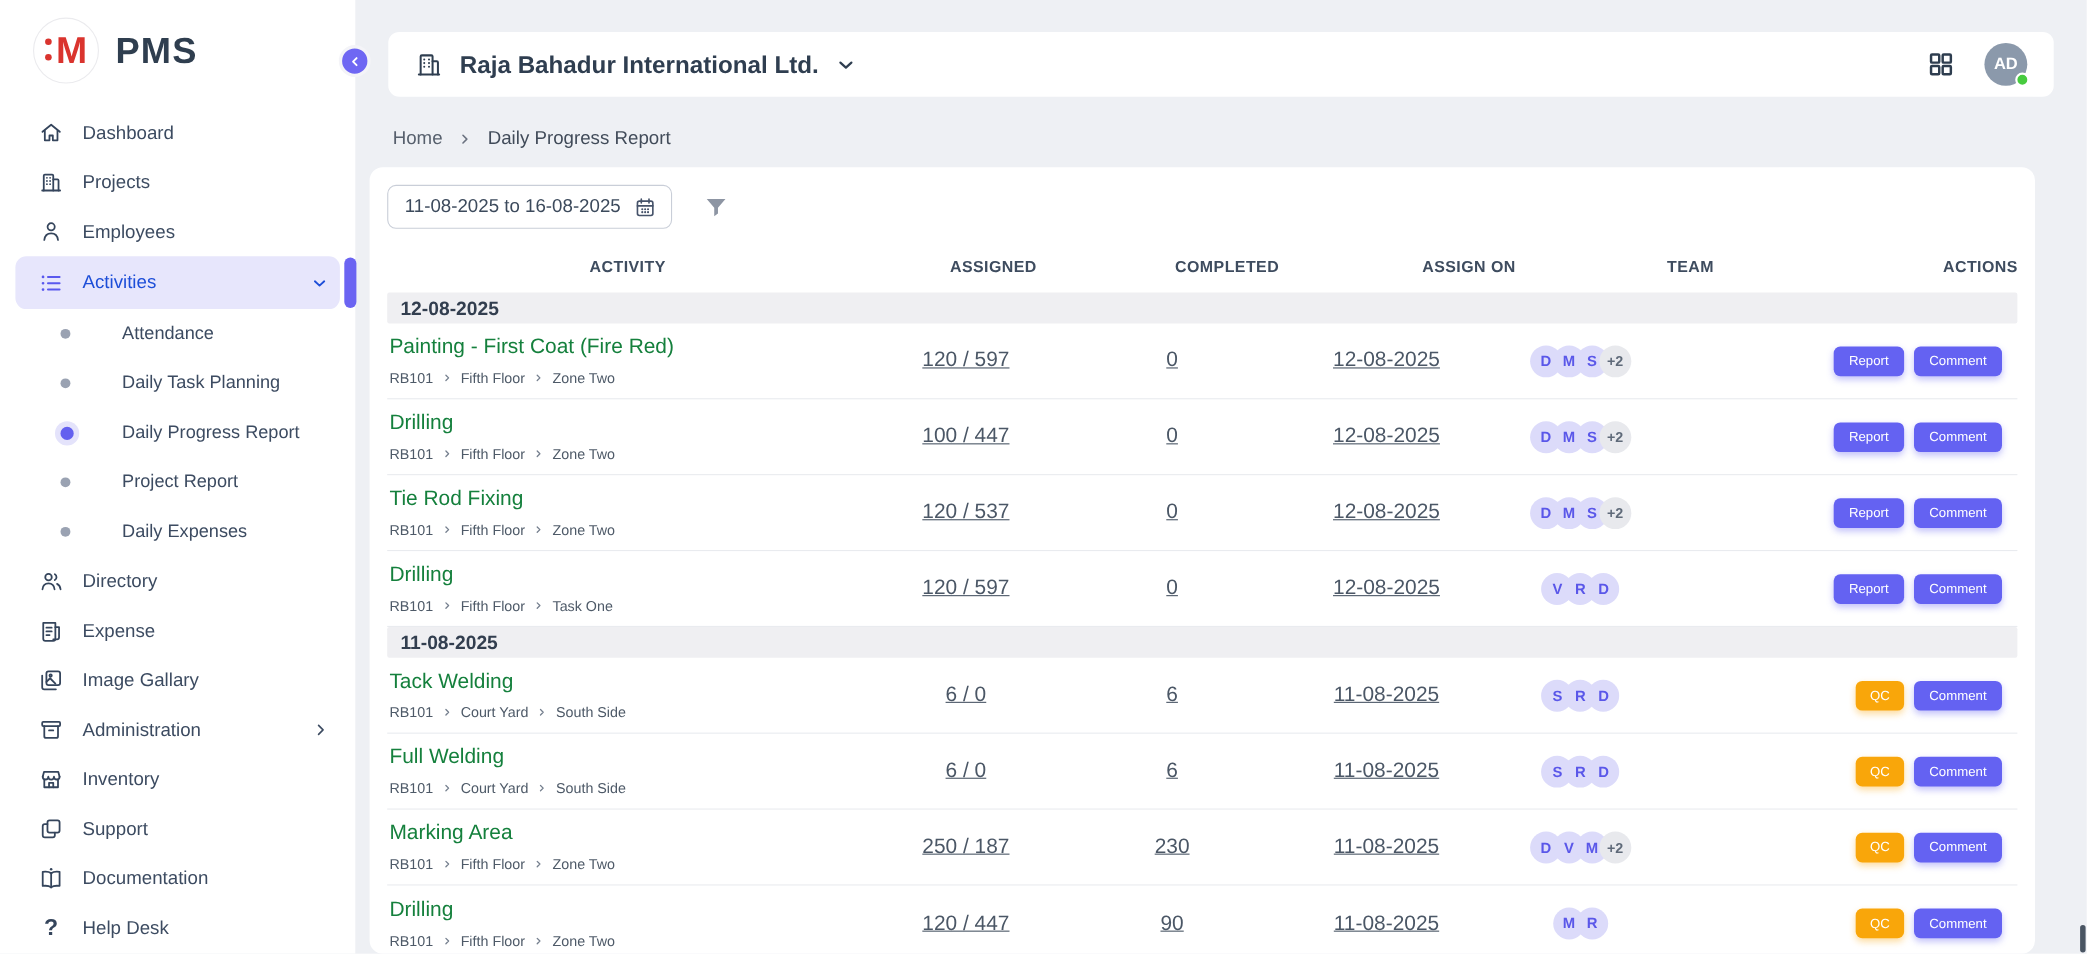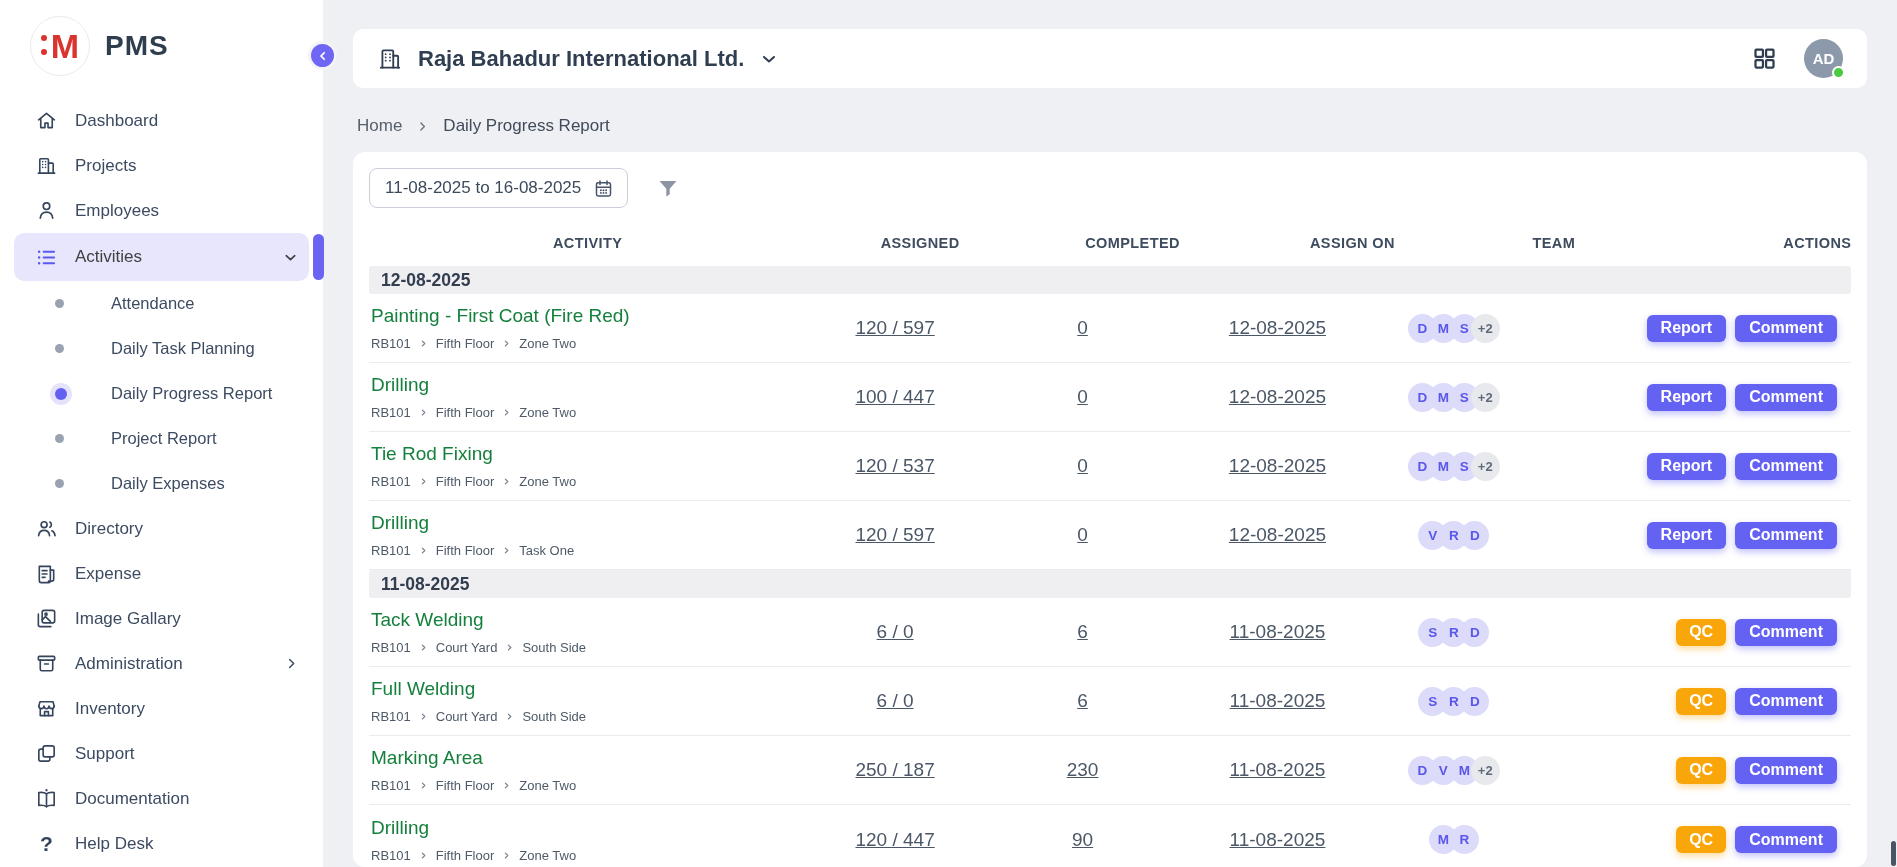--- a/index.html
+++ b/index.html
@@ -9,25 +9,25 @@
     font-family:"Liberation Sans","DejaVu Sans",sans-serif;
     color:#3c4b61;
     position:relative;
   }
   svg { display:block; }
 
   
   .sidebar { position:absolute; left:0; top:0; width:323px; height:867px; background:#ffffff; z-index:2; }
   .side-logo { height:92px; display:flex; align-items:center; gap:15px; padding-left:30px; }
   .logo-circle { width:60px; height:60px; border-radius:50%; border:1px solid #ebebee; display:flex; align-items:center; justify-content:center; background:#fff; }
-  .brand-text { font-size:28px; font-weight:700; color:#2f3e4f; letter-spacing:1px; }
+  .brand-text { font-size:33px; font-weight:700; color:#2f3e4f; letter-spacing:1px; }
   .nav { padding:6px 14px 0 14px; }
   .nav-item { position:relative; display:flex; align-items:center; gap:17px; height:45px; padding:0 10px 0 21px; border-radius:10px; font-size:17px; color:#3c4b61; cursor:pointer; }
   .nav-item .nico { width:23px; height:23px; color:#35455c; flex:0 0 23px; }
-  .nav-item.active { background:#e7e6fc; color:#404040; height:48px; }
+  .nav-item.active { background:#e7e6fc; color:#1d4ed8; height:48px; }
   .nav-item.active .nico { color:#5a58ee; }
   .edge-bar { position:absolute; right:-15px; top:1px; width:11px; height:46px; background:#6b64f2; border-radius:7px; }
   .chev-end { margin-left:auto; color:inherit; }
   .sub-item { display:flex; align-items:center; height:45px; padding-left:41px; font-size:16.5px; color:#3c4b61; cursor:pointer; }
   .sub-dot { width:9px; height:9px; border-radius:50%; background:#9aa2b2; margin-right:47px; flex:0 0 auto; }
   .sub-item.active .sub-dot { width:12px; height:12px; background:#6360ef; box-shadow:0 0 0 5px #e4e3fb; margin-right:44px; }
   .qmark { font-size:21px; font-weight:600; color:#35455c; width:23px; text-align:center; }
 
   
   .collapse-btn { position:absolute; left:308px; top:41px; width:29px; height:29px; border-radius:50%; background:#6f67f3; border:3px solid #f4f4f8; display:flex; align-items:center; justify-content:center; z-index:5; cursor:pointer; }
@@ -40,21 +40,21 @@
   .grid-btn { width:27px; height:27px; color:#2e3d4f; cursor:pointer; }
   .avatar { position:relative; width:39px; height:39px; border-radius:50%; background:#8b99ab; color:#fff; font-size:15px; font-weight:700; display:flex; align-items:center; justify-content:center; cursor:pointer; }
   .online-dot { position:absolute; right:-2px; bottom:-1px; width:13px; height:13px; border-radius:50%; background:#47cb3f; border:2px solid #fff; }
 
   
   .crumbs { position:absolute; left:357px; top:116px; display:flex; align-items:center; gap:14px; font-size:17px; }
   .crumb-home { color:#57606d; cursor:pointer; }
   .crumb-cur { color:#414b59; }
 
   
-  .card { position:absolute; left:353px; top:152px; width:1514px; height:715px; background:#fff; border-radius:12px; padding:16px 16px 12px 16px; overflow:hidden; }
+  .card { position:absolute; left:336px; top:152px; width:1514px; height:715px; background:#fff; border-radius:12px; padding:16px 16px 12px 16px; overflow:hidden; }
   .toolbar { display:flex; align-items:center; }
   .daterange { display:inline-flex; align-items:center; gap:12px; border:1px solid #c9ced8; border-radius:8px; height:40px; padding:0 13px 0 15px; font-size:17px; color:#3c4a5c; background:#fff; cursor:pointer; }
   .daterange .cal { color:#46536a; }
   .funnel-btn { margin-left:28px; cursor:pointer; }
 
   
   .grid-cols { display:grid; grid-template-columns:29.5% 12% 13.3% 13% 10.8% 21.4%; }
   .thead { margin-top:12px; height:46px; align-items:center; font-size:14.5px; font-weight:700; color:#3e4c5f; letter-spacing:.4px;gap:25px; }
   .thead > div { text-align:center; }
   .group-bar { height:28px; line-height:28px; background:#efeff2; border-radius:2px; padding:0 12px; font-size:17.5px; font-weight:700; color:#323e4f; }
@@ -63,21 +63,21 @@
   .cell-act { display:flex; flex-direction:column; justify-content:center; gap:9px; padding-left:2px; }
   .act-title { font-size:19px; color:#15803d; }
   .act-path { display:flex; align-items:center; gap:8px; font-size:13px; color:#4e5a68; }
   .pchev { color:#76808f; }
   .cell-num { text-align:center; font-size:19px; color:#4b5766;text-decoration:underline; }
   .cell-team { display:flex; justify-content:center; }
   .chip { width:29px; height:29px; border-radius:50%; background:#dcdbfa; color:#5a57e9; font-size:13.5px; font-weight:700; display:flex; align-items:center; justify-content:center; margin-left:-8px; cursor:pointer; }
   .chip:first-child { margin-left:0; }
   .chip.more { background:#e8e9ed; color:#5f6a79; font-size:13px; }
   .cell-actions { display:flex; justify-content:flex-end; align-items:center; gap:9px; padding-right:14px; }
-  .btn { border:none; border-radius:6px; height:27px; padding:0 14px; color:#fff; font-weight:700; font-size:16px; font-family:inherit; cursor:pointer; }
+  .btn { border:none; border-radius:6px; height:27px; padding:0 14px; color:#fff; font-weight:400; font-size:12px; font-family:inherit; cursor:pointer; }
   .btn-report, .btn-comment { background:#6462f2; box-shadow:0 3px 7px rgba(100,98,242,.4); }
   .btn-qc { background:#f9a60a; box-shadow:0 3px 7px rgba(249,166,10,.4); padding:0 13px; }
 
   .scroll-thumb { position:absolute; right:1px; bottom:1px; width:5px; height:25px; background:#4a5563; border-radius:3px; cursor:grab; }
 
   .logo-m { position:relative; font-size:34px; font-weight:800; color:#da342e; line-height:1; padding-left:10px; }
   .logo-dot { position:absolute; background:#da342e; border-radius:50%; width:6px; height:6px; }
   .ld1 { left:0; top:6px; } .ld2 { left:0; top:20px; }
 </style>
 </head>

